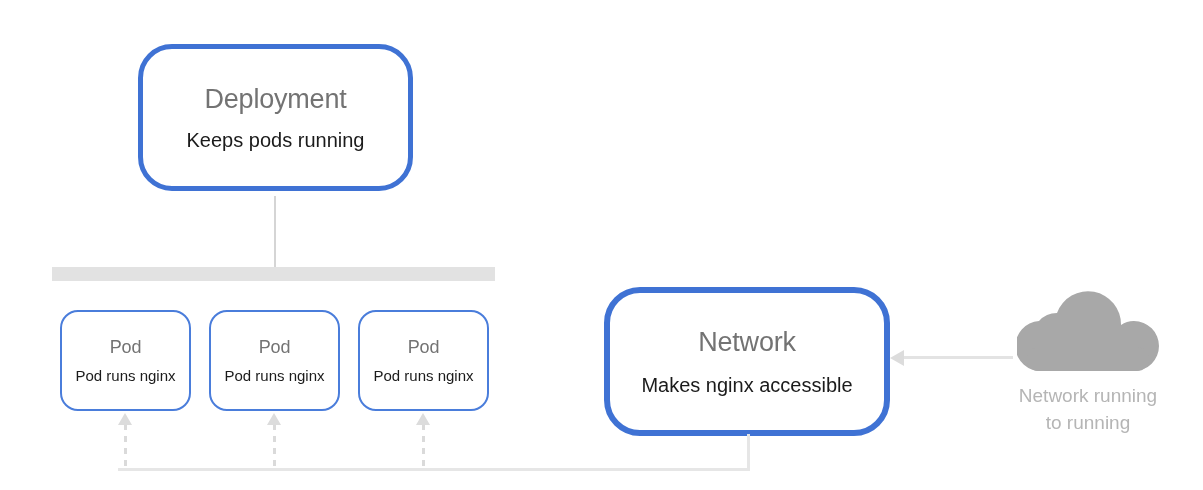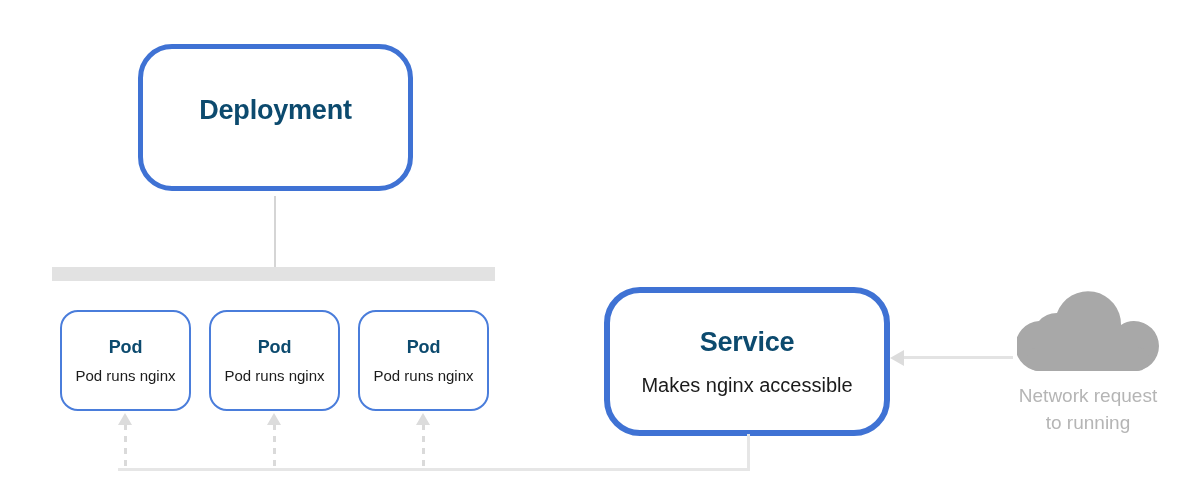--- a/index.html
+++ b/index.html
@@ -23,22 +23,22 @@
     position: absolute;
     box-sizing: border-box;
     background: #ffffff;
     display: flex;
     flex-direction: column;
     align-items: center;
     justify-content: center;
     text-align: center;
   }
   .node-title {
-    font-weight: bold;
-    color: #0c4a6e;
+    font-weight: normal;
+    color: #737373;
     letter-spacing: -0.2px;
     white-space: nowrap;
   }
   .node-sub {
     color: #1b1b1b;
     white-space: nowrap;
   }
 
   
   #deployment-node {
@@ -174,41 +174,42 @@
     line-height: 27px;
   }
 </style>
 </head>
 <body>
 
 <div id="canvas">
 
   <div class="node" id="deployment-node">
     <div class="node-title">Deployment</div>
+    <div class="node-sub">Keeps pods running</div>
   </div>
 
   <div class="deploy-stem"></div>
 
   <div class="gray-bar"></div>
 
   <div class="node pod-node" id="pod-node-0">
     <div class="node-title">Pod</div>
     <div class="node-sub">Pod runs nginx</div>
   </div>
   <div class="node pod-node" id="pod-node-1">
     <div class="node-title">Pod</div>
     <div class="node-sub">Pod runs nginx</div>
   </div>
   <div class="node pod-node" id="pod-node-2">
     <div class="node-title">Pod</div>
     <div class="node-sub">Pod runs nginx</div>
   </div>
 
   <div class="node" id="service-node">
-    <div class="node-title">Service</div>
+    <div class="node-title">Network</div>
     <div class="node-sub">Makes nginx accessible</div>
   </div>
 
   <div class="rail-riser"></div>
   <div class="bottom-rail"></div>
   <div class="pod-feed" id="pod-feed-0"></div>
   <div class="pod-feed" id="pod-feed-1"></div>
   <div class="pod-feed" id="pod-feed-2"></div>
   <div class="pod-arrowhead" id="pod-arrowhead-0"></div>
   <div class="pod-arrowhead" id="pod-arrowhead-1"></div>
@@ -218,17 +219,17 @@
   <div class="cloud-arrowhead"></div>
 
   <div id="cloud-icon">
     <svg viewBox="0 0 142 84" width="142" height="84" aria-hidden="true">
       <path d="M43 84 H117 A25 25 0 0 0 117 34 A22 22 0 0 0 104 38 A33 33 0 0 0 40 26 A24 24 0 0 0 22 34 A25 25 0 0 0 25 84 Z" fill="#a8a8a8"></path>
       <rect x="10" y="60" width="122" height="24" rx="12" fill="#a8a8a8"></rect>
     </svg>
   </div>
 
   <div id="cloud-caption">
-    <div>Network request</div>
+    <div>Network running</div>
     <div>to running</div>
   </div>
 
 </div>
 
 </body></html>

